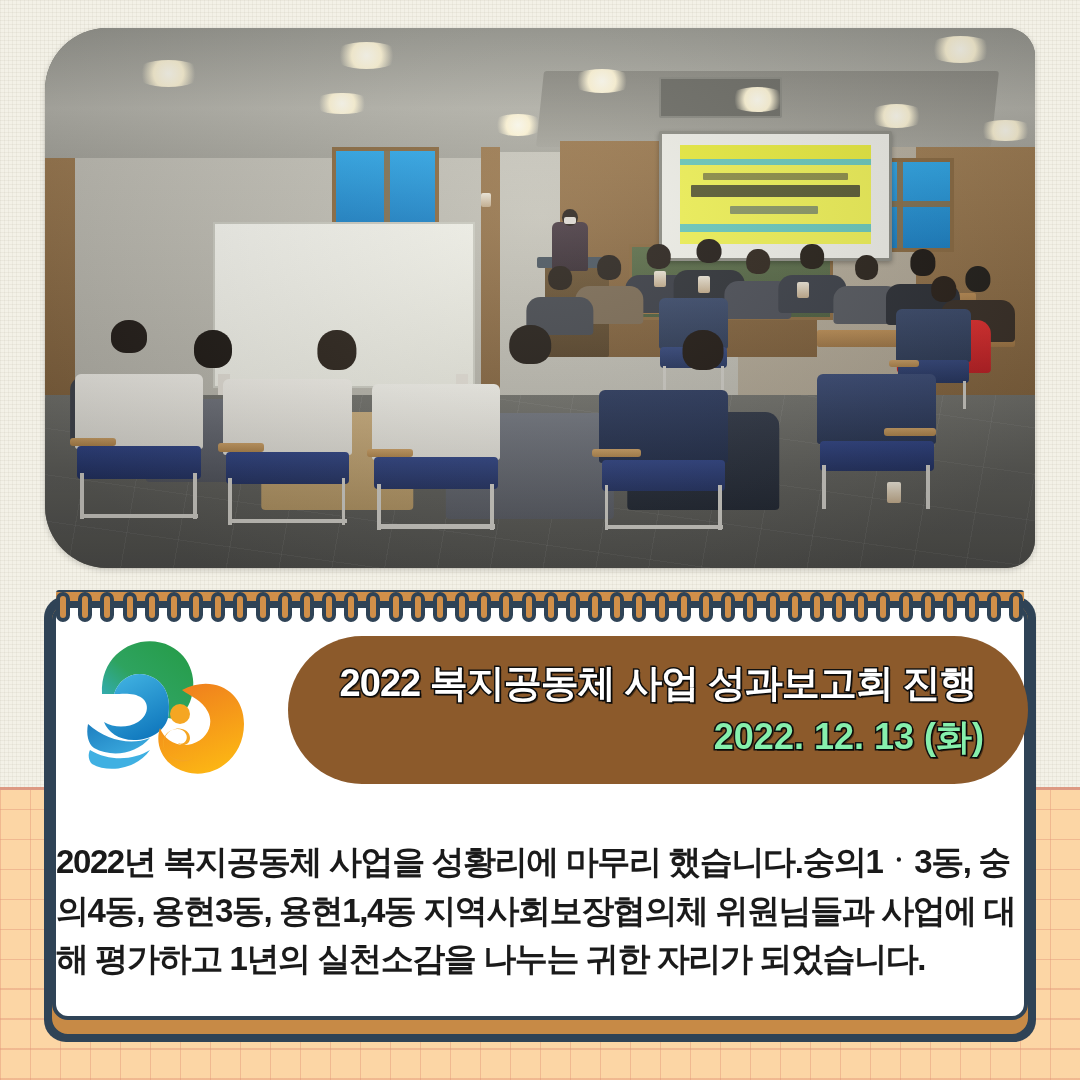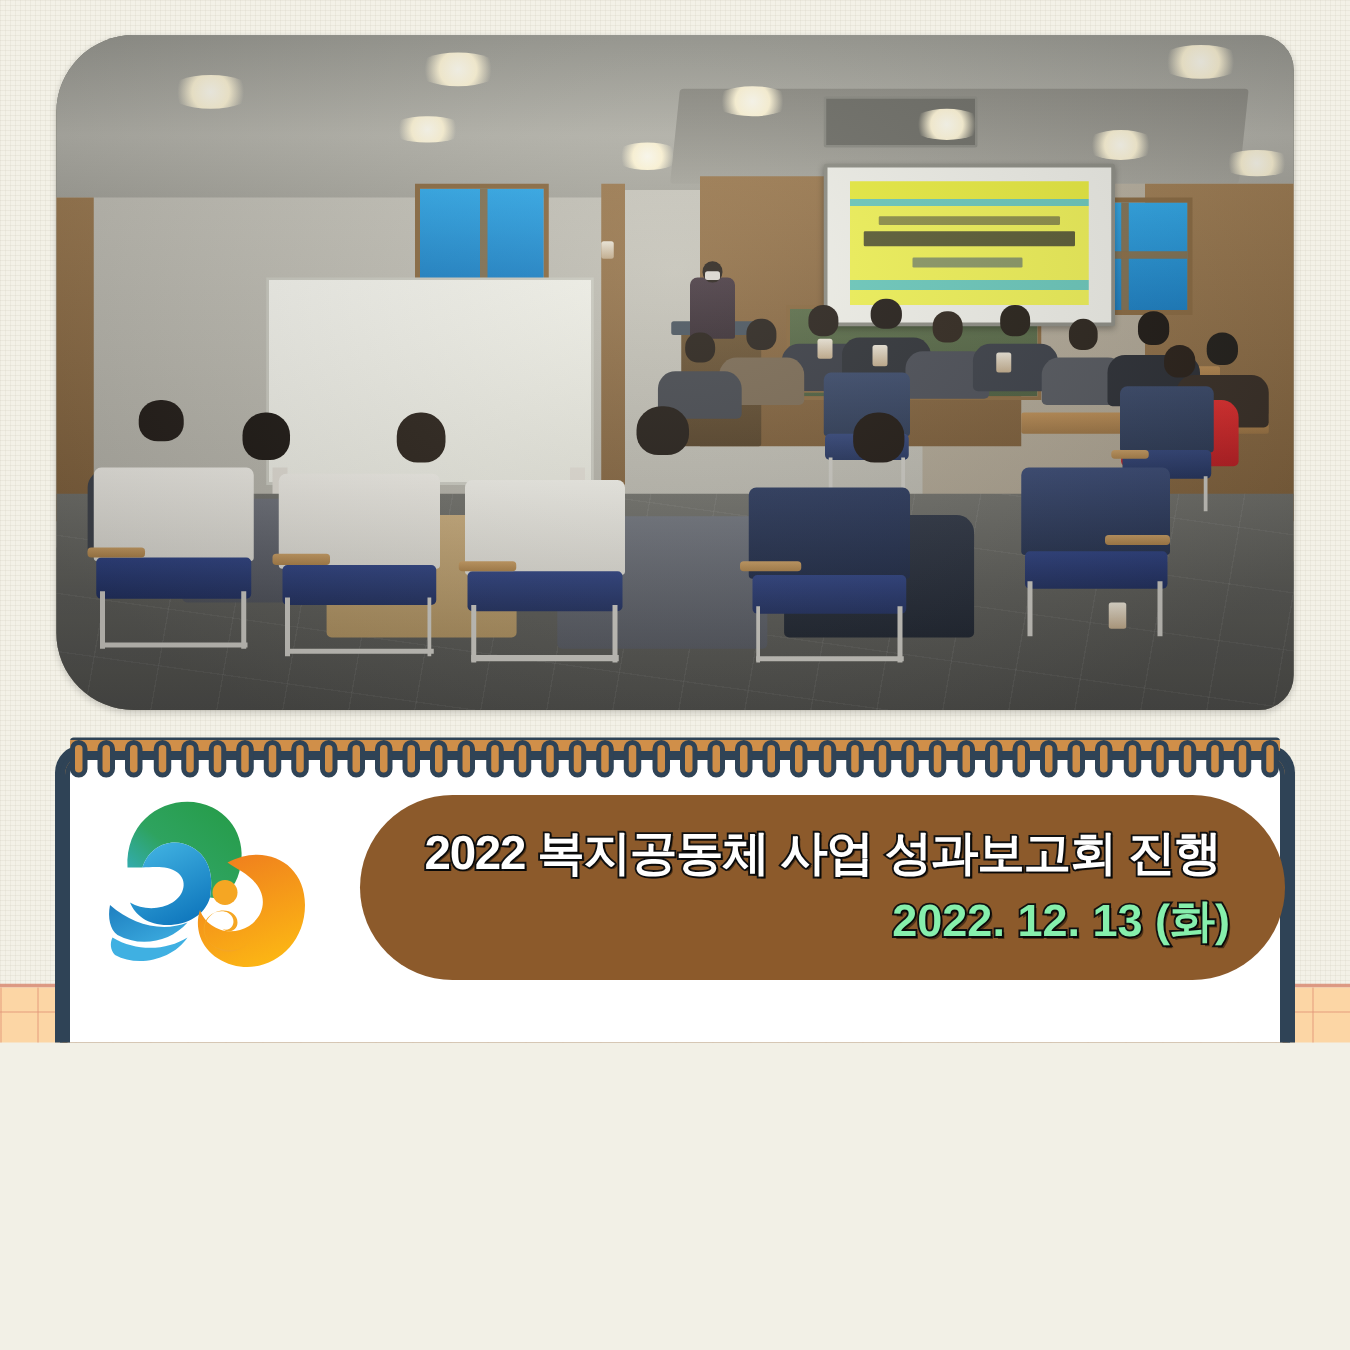--- a/index.html
+++ b/index.html
@@ -1,21 +1,21 @@
 <!DOCTYPE html>
 <html><head>
 <meta charset="utf-8">
 <style>
   html,body{margin:0;padding:0;}
   body{
     width:1080px;height:1080px;overflow:hidden;
     font-family:"Liberation Sans","DejaVu Sans",sans-serif;
     background:#f2f0e6;
   }
-  #card{position:relative;width:1080px;height:834px;overflow:hidden;}
+  #card{position:relative;width:1080px;height:1080px;overflow:hidden;}
 
   
   .bg-top{
     position:absolute;left:0;top:0;width:1080px;height:789px;
     background:
       repeating-linear-gradient(0deg, rgba(195,190,172,.18) 0px, rgba(195,190,172,.18) 1px, rgba(0,0,0,0) 1px, rgba(0,0,0,0) 4px),
       repeating-linear-gradient(90deg, rgba(195,190,172,.16) 0px, rgba(195,190,172,.16) 1px, rgba(0,0,0,0) 1px, rgba(0,0,0,0) 4px),
       #f3f1e7;
   }
   .bg-split{
@@ -452,14 +452,15 @@
                C108 136 122 134 128 124 C122 132 118 132 112 132 Z" fill="#f5a623"></path>
       <circle cx="108" cy="86" r="10" fill="#f5a623"></circle>
     </svg>
   </div>
 
   <div class="pill">
     <div class="title">2022 복지공동체 사업 성과보고회 진행</div>
     <div class="date">2022. 12. 13 (화)</div>
   </div>
 
+  <div class="body-text">2022년 복지공동체 사업을 성황리에 마무리 했습니다.숭의1ㆍ3동, 숭의4동, 용현3동, 용현1,4동 지역사회보장협의체 위원님들과 사업에 대해 평가하고 1년의 실천소감을 나누는 귀한 자리가 되었습니다.</div>
 
 </div>
 
 </body></html>

